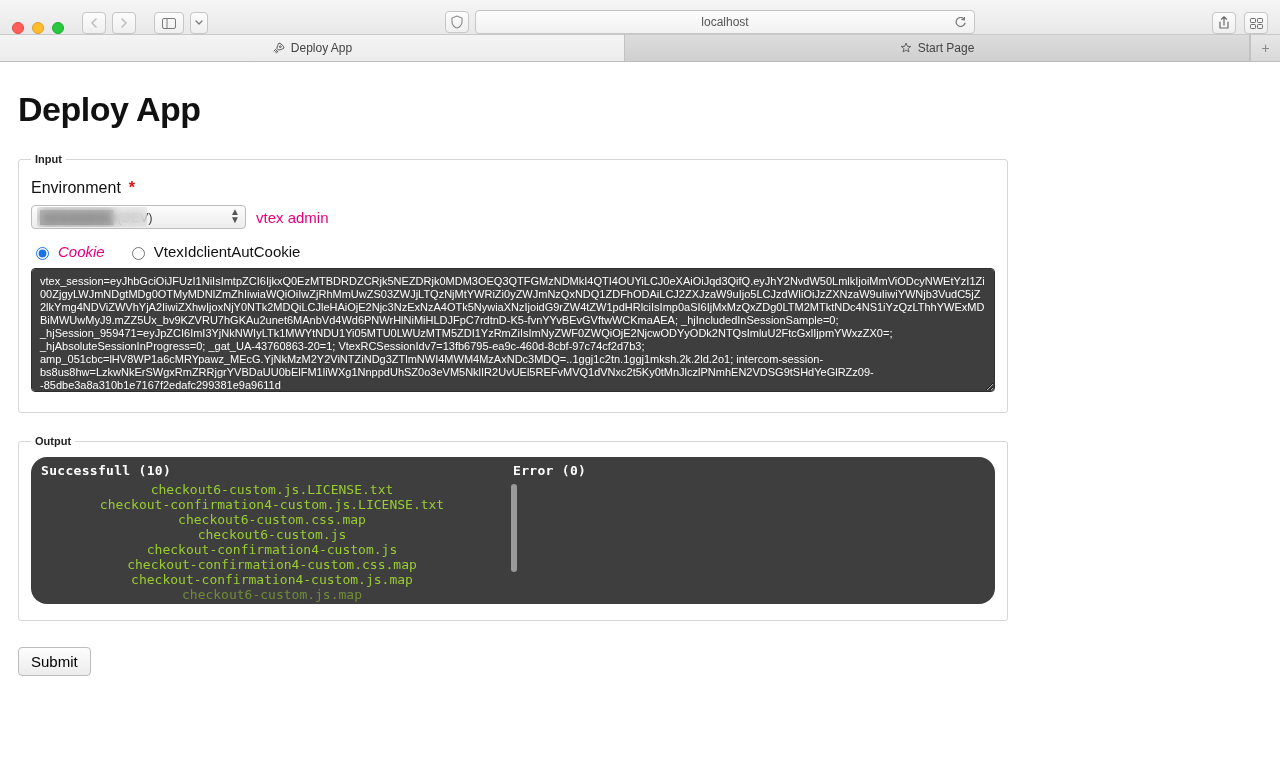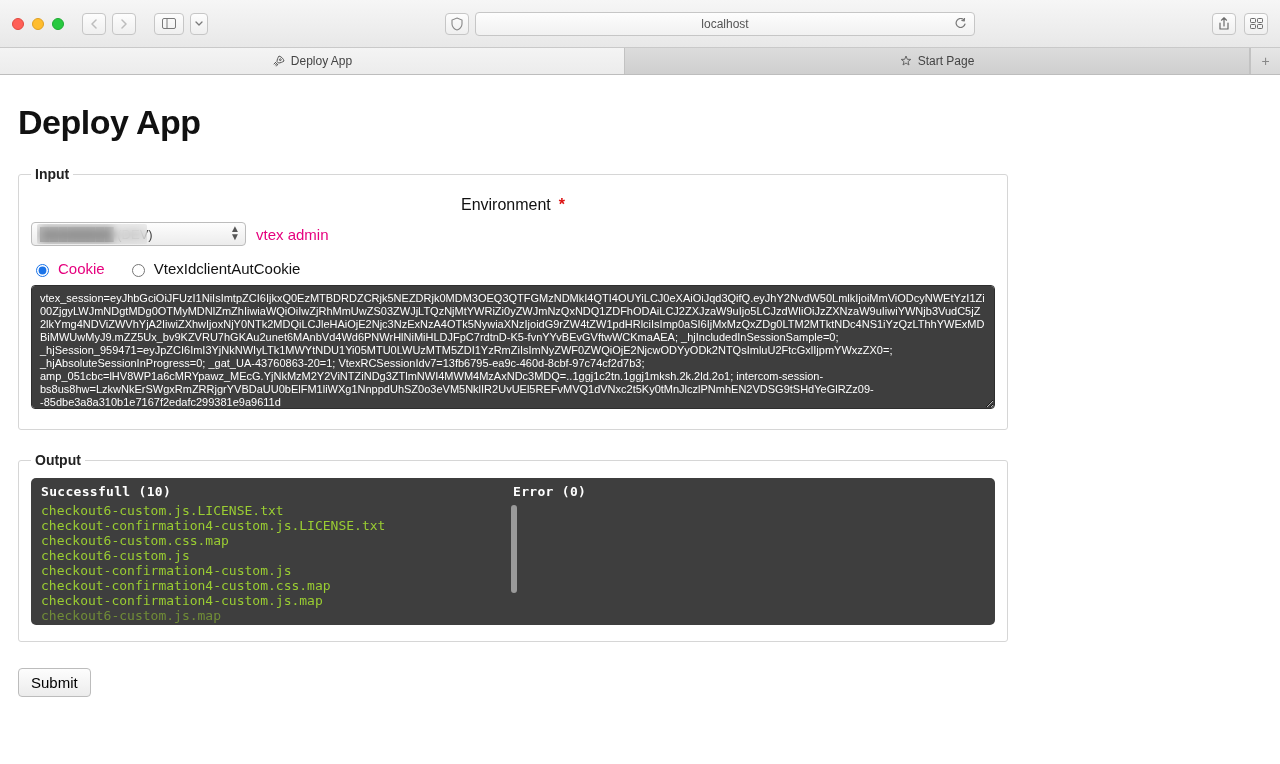--- a/index.html
+++ b/index.html
@@ -1,17 +1,17 @@
 <!DOCTYPE html>
 <html><head>
 <meta charset="utf-8">
 <style>
   * { box-sizing: border-box; }
   html, body { margin:0; padding:0; font-family: -apple-system, BlinkMacSystemFont, "Segoe UI", Helvetica, Arial, sans-serif; background:#fff; color:#111; }
-  .titlebar { height:48px; background:linear-gradient(#f6f6f6,#e8e8e8); border-bottom:1px solid #c9c9c9; display:flex; align-items:center; position:relative; }
+  .titlebar { height:35px; background:linear-gradient(#f6f6f6,#e8e8e8); border-bottom:1px solid #c9c9c9; display:flex; align-items:flex-end; position:relative; }
   .traffic { display:flex; gap:8px; margin-left:12px; }
   .tl-dot { width:12px; height:12px; border-radius:50%; }
   .tl-close{background:#ff5f57; border:1px solid #e1493f;}
   .tl-min{background:#ffbd2e; border:1px solid #dfa023;}
   .tl-max{background:#28c940; border:1px solid #1fab33;}
   .nav-group{ display:flex; align-items:center; gap:6px; margin-left:18px; }
   .sq-btn{ width:24px; height:22px; border:1px solid #c6c6c6; background:linear-gradient(#fdfdfd,#efefef); border-radius:4px; display:flex; align-items:center; justify-content:center; font-size:12px; color:#6f6f6f;}
   .sq-btn.disabled{ color:#c0c0c0; }
   .sidebar-btn{ width:30px; }
   .addr-wrap{ flex:1; display:flex; justify-content:center; }
@@ -20,39 +20,39 @@
   .right-btns{ display:flex; gap:8px; margin-right:12px; margin-left:auto;}
   .tabs-row{ height:27px; background:linear-gradient(#e6e6e6,#d9d9d9); border-bottom:1px solid #bdbdbd; display:flex; align-items:stretch; font-size:12px; color:#444;}
   .tab{ flex:1; display:flex; align-items:center; justify-content:center; gap:6px; border-right:1px solid #c2c2c2; }
   .tab.active{ background:linear-gradient(#f4f4f4,#ececec); }
   .tab.inactive{ background:linear-gradient(#dcdcdc,#cfcfcf);justify-content:center; }
   .tab-ic{ font-size:12px; color:#666;}
   .new-tab{ width:30px; display:flex; align-items:center; justify-content:center; color:#888; font-size:14px; border-left:1px solid #c2c2c2;}
   .page{ padding:10px 18px 30px 18px; }
   h1.page-title{ font-size:34px; font-weight:800; margin:18px 0 24px 0; letter-spacing:-0.5px;}
   fieldset{ border:1px solid #d6d6d6; border-radius:3px; padding:10px 12px 16px 12px; margin:0 0 22px 0; width:990px; max-width:100%; }
-  legend{ padding:0 4px; font-size:14px; font-weight:600; color:#222;}
-  .row-label{ font-size:16px; margin:4px 0 8px 0; display:flex; align-items:center; gap:8px;justify-content:center;}
+  legend{ padding:0 4px; font-size:11px; font-weight:600; color:#222;}
+  .row-label{ font-size:16px; margin:4px 0 8px 0; display:flex; align-items:center; gap:8px;}
   .req{ color:#d11; font-weight:600;}
   .env-row{ display:flex; align-items:center; gap:10px; margin-bottom:14px;}
   .select-wrap{ position:relative; width:215px; }
   select.env{ width:100%; height:24px; font-size:13px; background:linear-gradient(#fdfdfd,#ececec); border:1px solid #bcbcbc; border-radius:4px; padding:0 22px 0 8px; -webkit-appearance:none; appearance:none; color:#444;}
   .blur-overlay{ position:absolute; left:6px; top:2px; height:20px; width:110px; backdrop-filter: blur(4px); background:rgba(220,220,220,0.5); pointer-events:none; border-radius:2px;}
   .sel-arrows{ position:absolute; right:6px; top:3px; font-size:10px; color:#555; line-height:8px; pointer-events:none; display:flex; flex-direction:column; }
   .link-pink{ color:#e6007e; font-size:15px; text-decoration:none; }
   .radio-row{ display:flex; align-items:center; gap:22px; margin-bottom:8px; font-size:15px;}
   .radio-opt{ display:flex; align-items:center; gap:6px; }
   .radio-opt input{ accent-color:#1a73e8; }
-  .lbl-active{ color:#e6007e; }
+  .lbl-active{ color:#e6007e;font-style:italic; }
   textarea.cookie{ width:100%; height:124px; background:#3e3e3e; color:#fff; border:1px solid #2e2e2e; border-radius:4px; font-family:"Helvetica Neue",Arial,sans-serif; font-size:11px; line-height:13px; padding:6px 8px; resize:both; overflow:auto;}
-  .output-box{ background:#3e3e3e; border-radius:5px; color:#fff; font-family:"Menlo","Consolas",monospace; font-size:13px; overflow:hidden; }
+  .output-box{ background:#3e3e3e; border-radius:16px; color:#fff; font-family:"Menlo","Consolas",monospace; font-size:13px; overflow:hidden; }
   .out-head{ display:flex; padding:6px 10px 4px 10px; font-weight:600; letter-spacing:0.3px;}
   .out-head .col{ flex:1; }
   .out-body{ display:flex; height:122px; position:relative;}
-  .out-col{ flex:1; padding:0 10px 6px 10px; overflow:hidden;}
+  .out-col{ flex:1; padding:0 10px 6px 10px; overflow:hidden;text-align:center;}
   .file-line{ color:#9acd32; font-size:13px; line-height:15px; white-space:nowrap;}
   .file-line.fade{ opacity:0.55;}
   .mid-scroll{ position:absolute; left:49.8%; top:2px; width:6px; height:88px; background:#9a9a9a; border-radius:3px;}
   .submit-btn{ margin-top:4px; font-size:15px; padding:5px 12px; background:linear-gradient(#fdfdfd,#ececec); border:1px solid #bcbcbc; border-radius:4px; cursor:pointer;}
   svg{display:block;}
 </style>
 </head>
 <body>
 
 <div class="titlebar">

